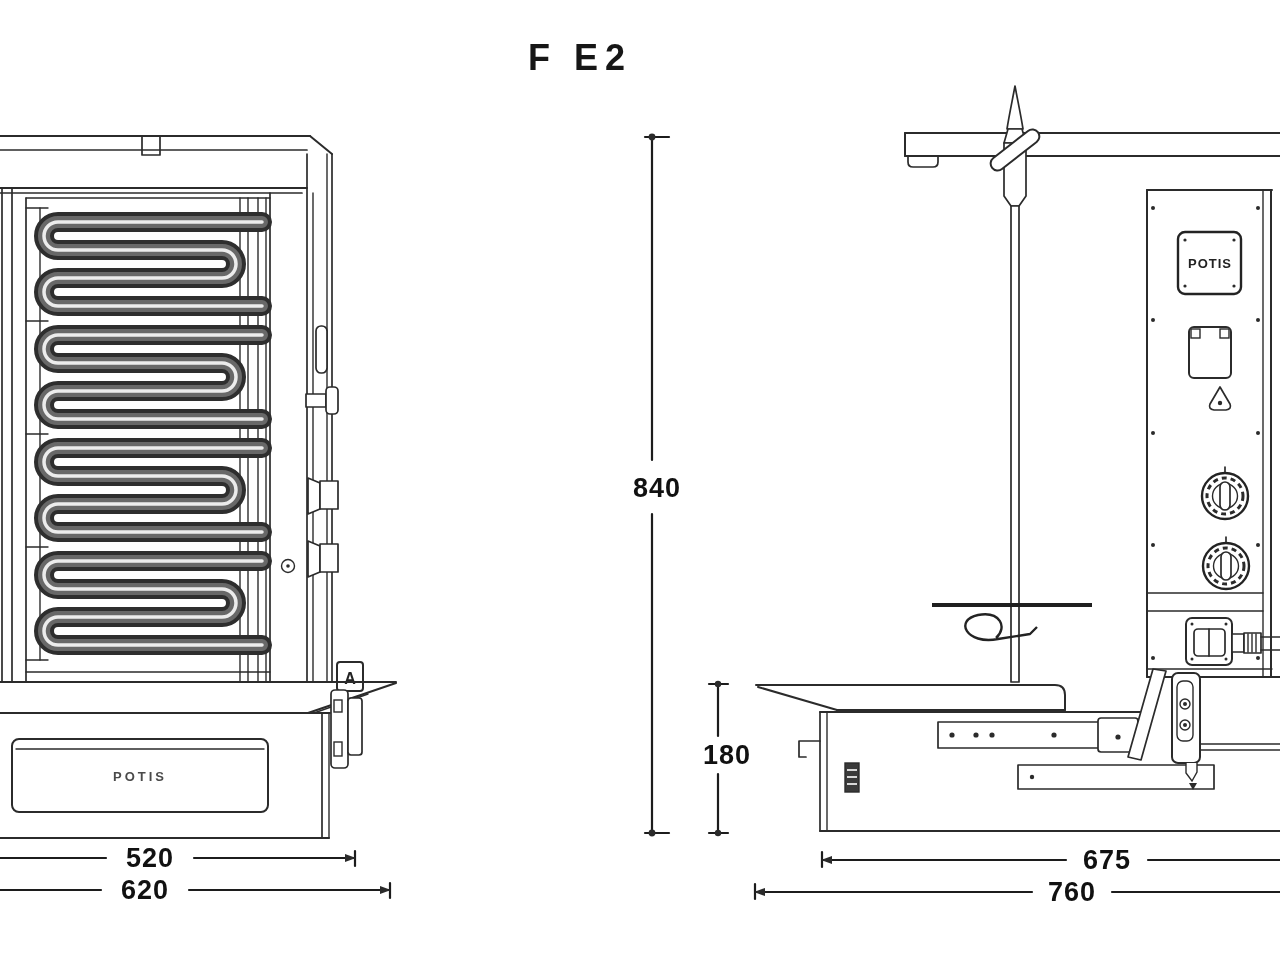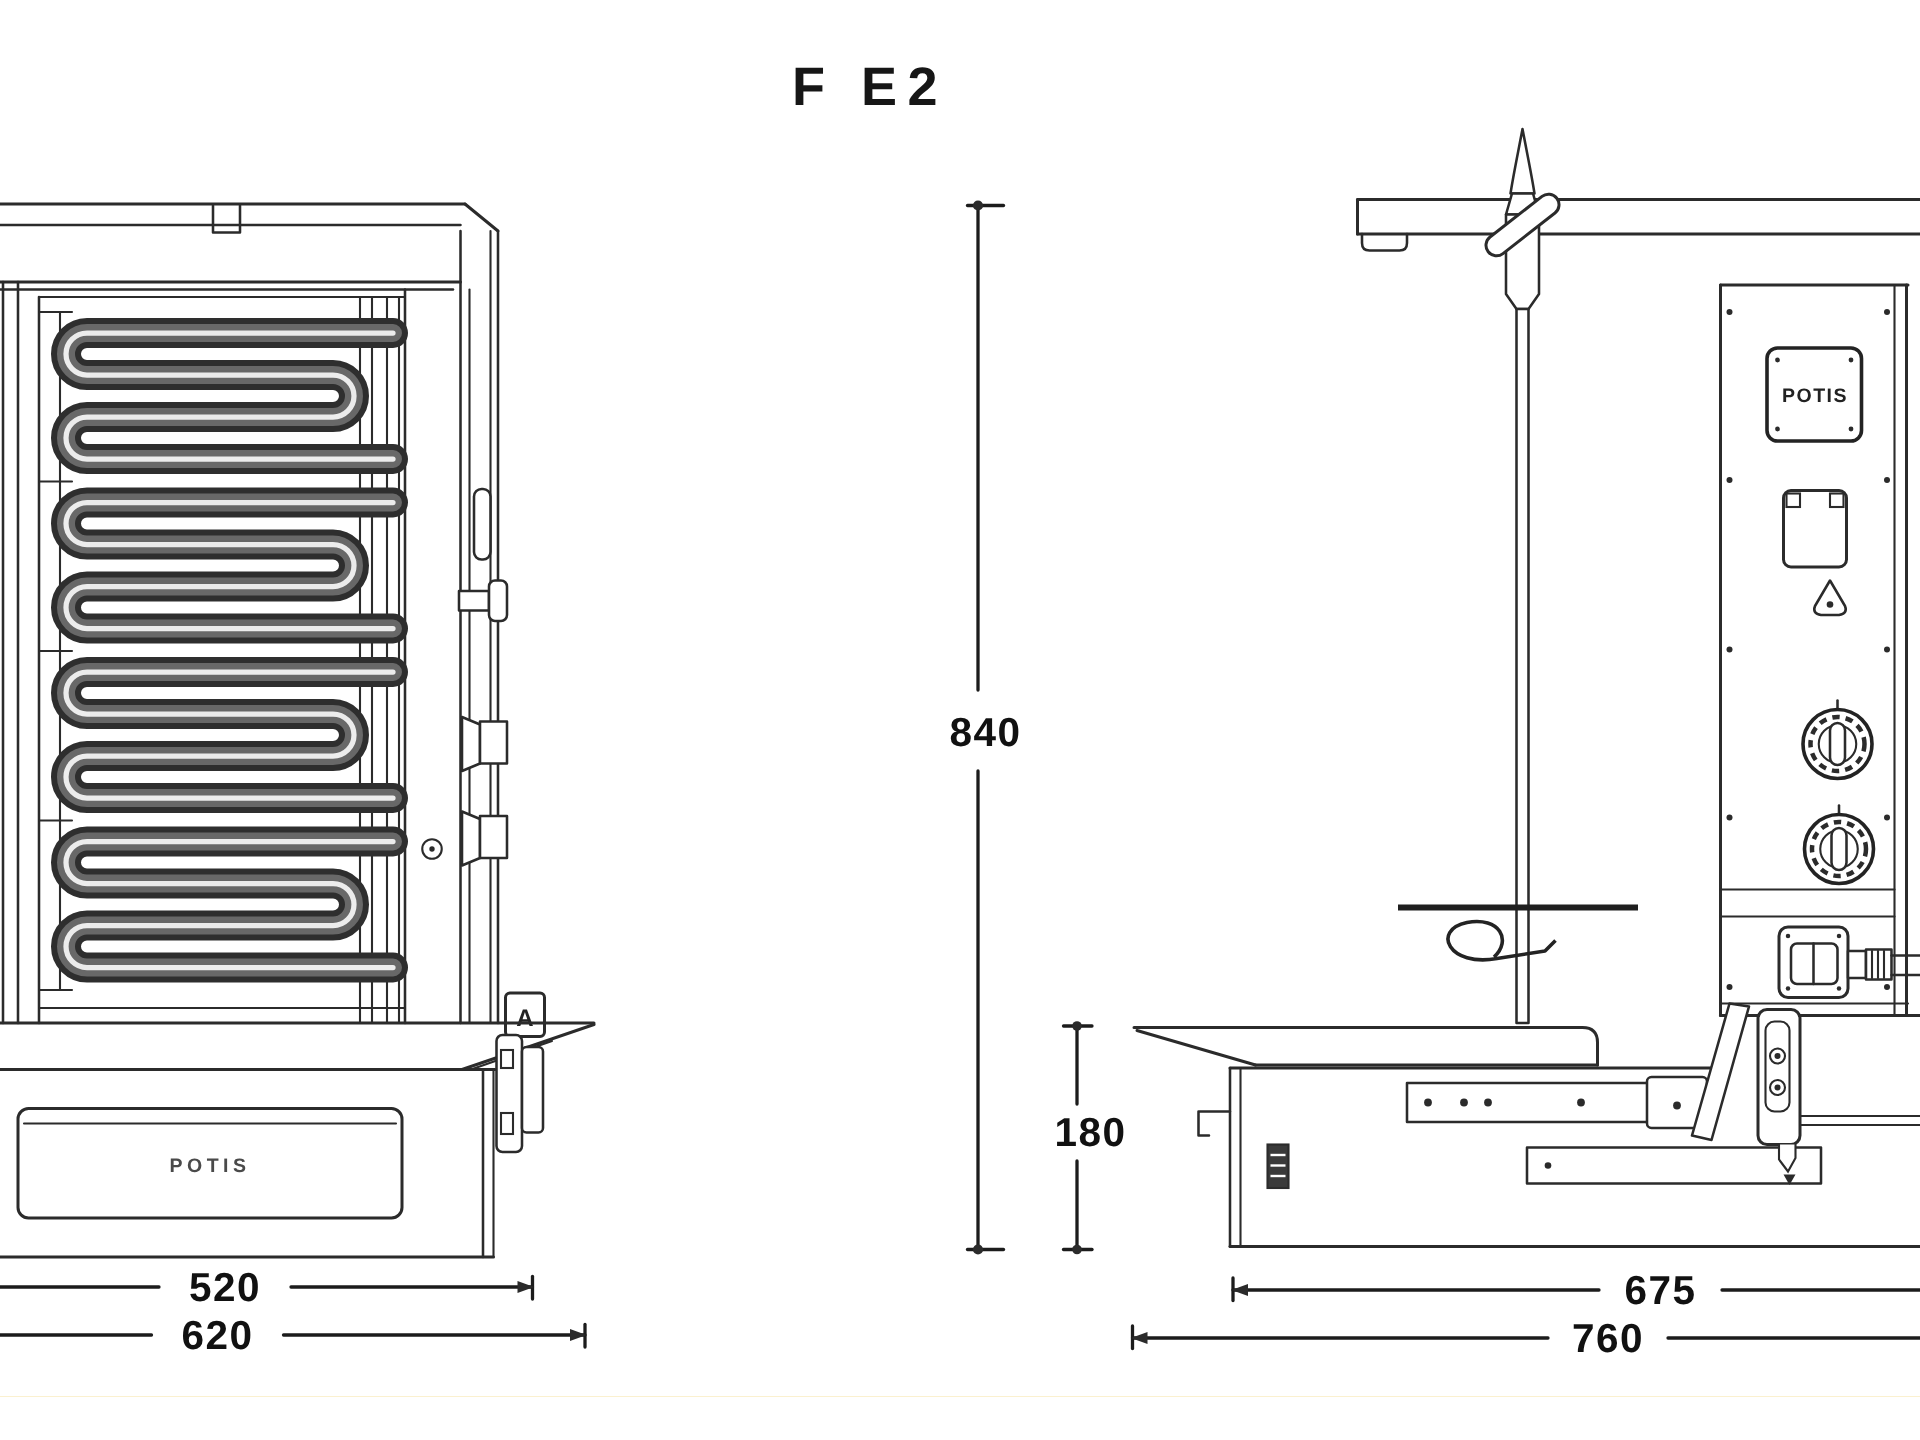--- a/index.html
+++ b/index.html
@@ -1,16 +1,16 @@
 <!DOCTYPE html>
 <html><head>
 <meta charset="utf-8">
 <style>
   html,body{margin:0;padding:0;background:#ffffff;}
-  .stage{position:relative;width:1280px;height:931px;background:#eab308;overflow:hidden;
+  .stage{position:relative;width:1280px;height:931px;background:#fef9c3;overflow:hidden;
          font-family:"Liberation Sans",sans-serif;}
   svg{display:block}
   .ln{stroke:#2b2b2b;stroke-width:2;fill:none;stroke-linecap:round;stroke-linejoin:round;}
   .ln14{stroke:#2b2b2b;stroke-width:1.4;fill:none;stroke-linecap:round;}
   .ln16{stroke:#2b2b2b;stroke-width:1.7;fill:none;stroke-linecap:round;stroke-linejoin:round;}
   .ln24{stroke:#232323;stroke-width:2.4;fill:none;stroke-linejoin:round;}
   .fw{fill:#ffffff;}
   .dk{fill:#2b2b2b;}
   .c1{stroke:#2e2e2e;stroke-width:20;fill:none;stroke-linecap:round;stroke-linejoin:round;}
   .c2{stroke:#686868;stroke-width:12;fill:none;stroke-linecap:round;stroke-linejoin:round;}

